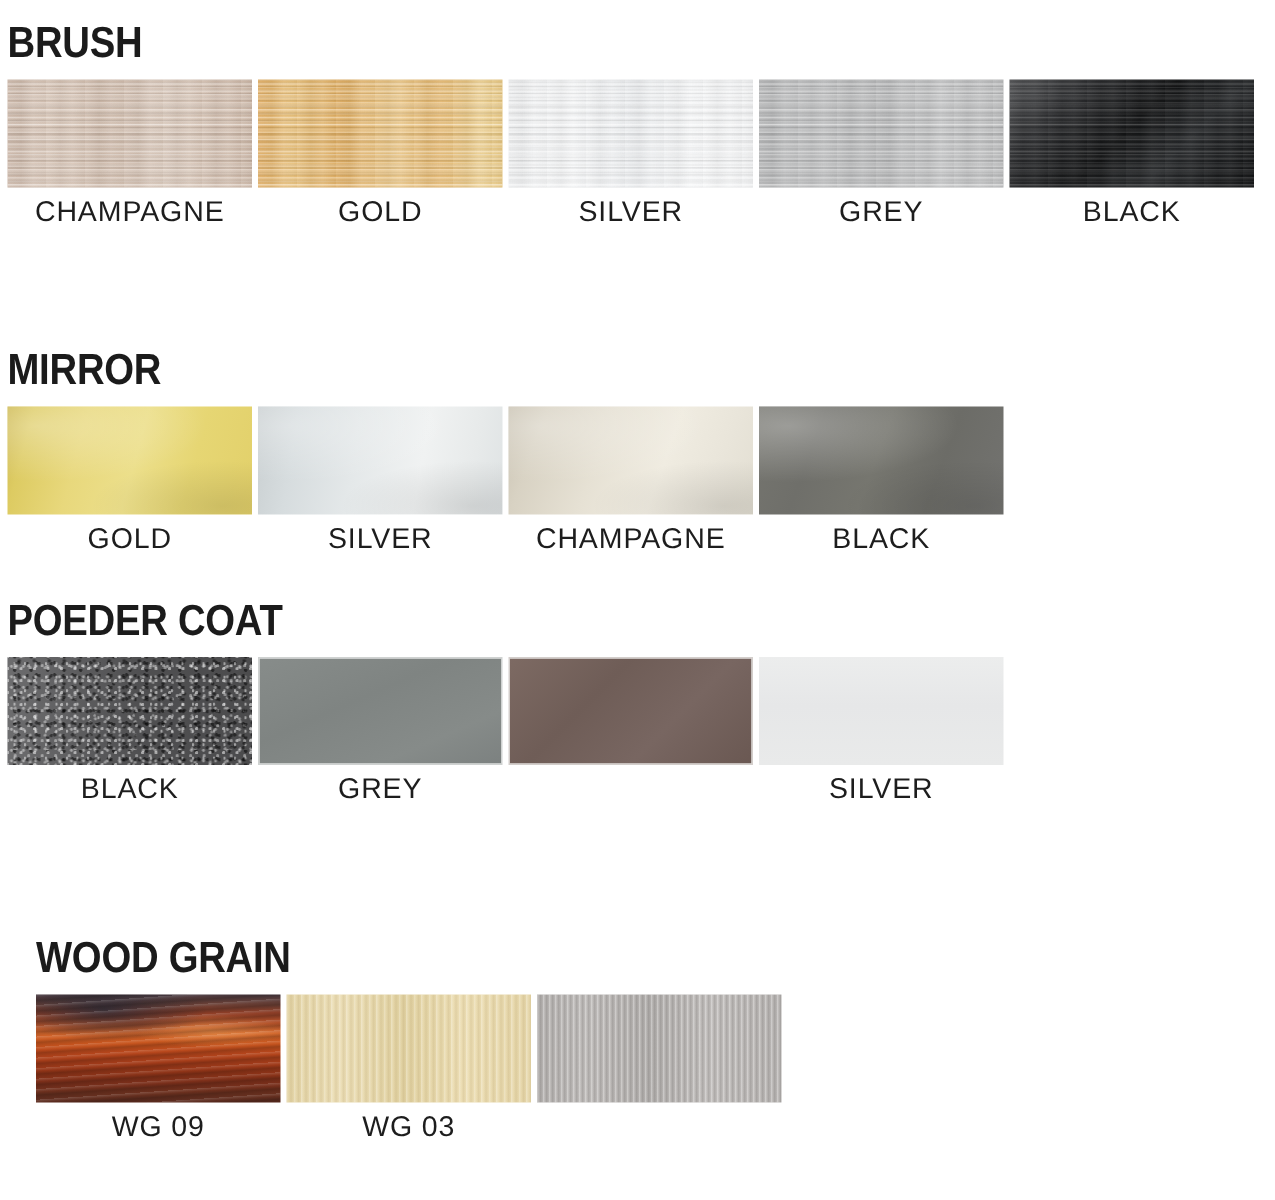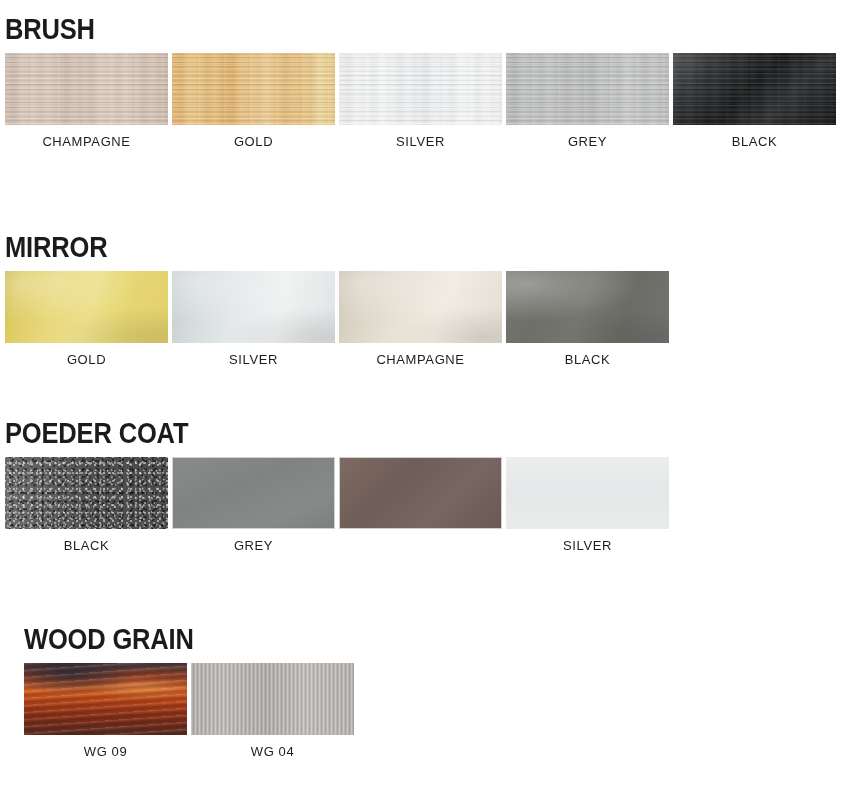--- a/index.html
+++ b/index.html
@@ -17,21 +17,21 @@
     position: relative;
     width: 850px;
     height: 608px;
     background: #ffffff;
   }
 
   
   .section { position: absolute; left: 0; width: 850px; }
   #section-0 { top: 14px; }
   #section-1 { top: 232px; }
-  #section-2 { top: 418px; }
+  #section-2 { top: 399px; }
   #section-3 { top: 624px; padding-left: 19px; }
 
   .section-title {
     margin: 0 0 0 5px;
     font-family: "Liberation Sans Narrow", "Liberation Sans", sans-serif;
     font-weight: bold;
     font-size: 29px;
     line-height: 30px;
     letter-spacing: -0.2px;
     color: #1b1b1b;
@@ -60,21 +60,21 @@
     height: 72px;
     overflow: hidden;
     box-sizing: border-box;
   }
   .swatch-label {
     display: block;
     width: 163px;
     margin-top: 7px;
     text-align: center;
     font-family: "Liberation Sans", sans-serif;
-    font-size: 13px;
+    font-size: 19px;
     line-height: 19px;
     letter-spacing: 0.6px;
     color: #1d1d1d;
     white-space: nowrap;
   }
 
   
   .brushed::after,
   .grain-h::after {
     content: "";
@@ -368,24 +368,29 @@
     <div class="swatch-row">
 
 
       <div class="swatch-cell">
         <div class="swatch sw-wg02">
           <div class="grain"></div>
         </div>
         <span class="swatch-label">WG 09</span>
       </div>
 
+      <div class="swatch-cell">
+        <div class="swatch sw-wg03">
+          <div class="grain"></div>
+        </div>
+        <span class="swatch-label">WG 03</span>
+      </div>
 
       <div class="swatch-cell">
         <div class="swatch sw-wg04">
           <div class="grain"></div>
         </div>
-        <span class="swatch-label">WG 04</span>
       </div>
 
     </div>
   </div>
 
 </div>
 
 </body></html>

